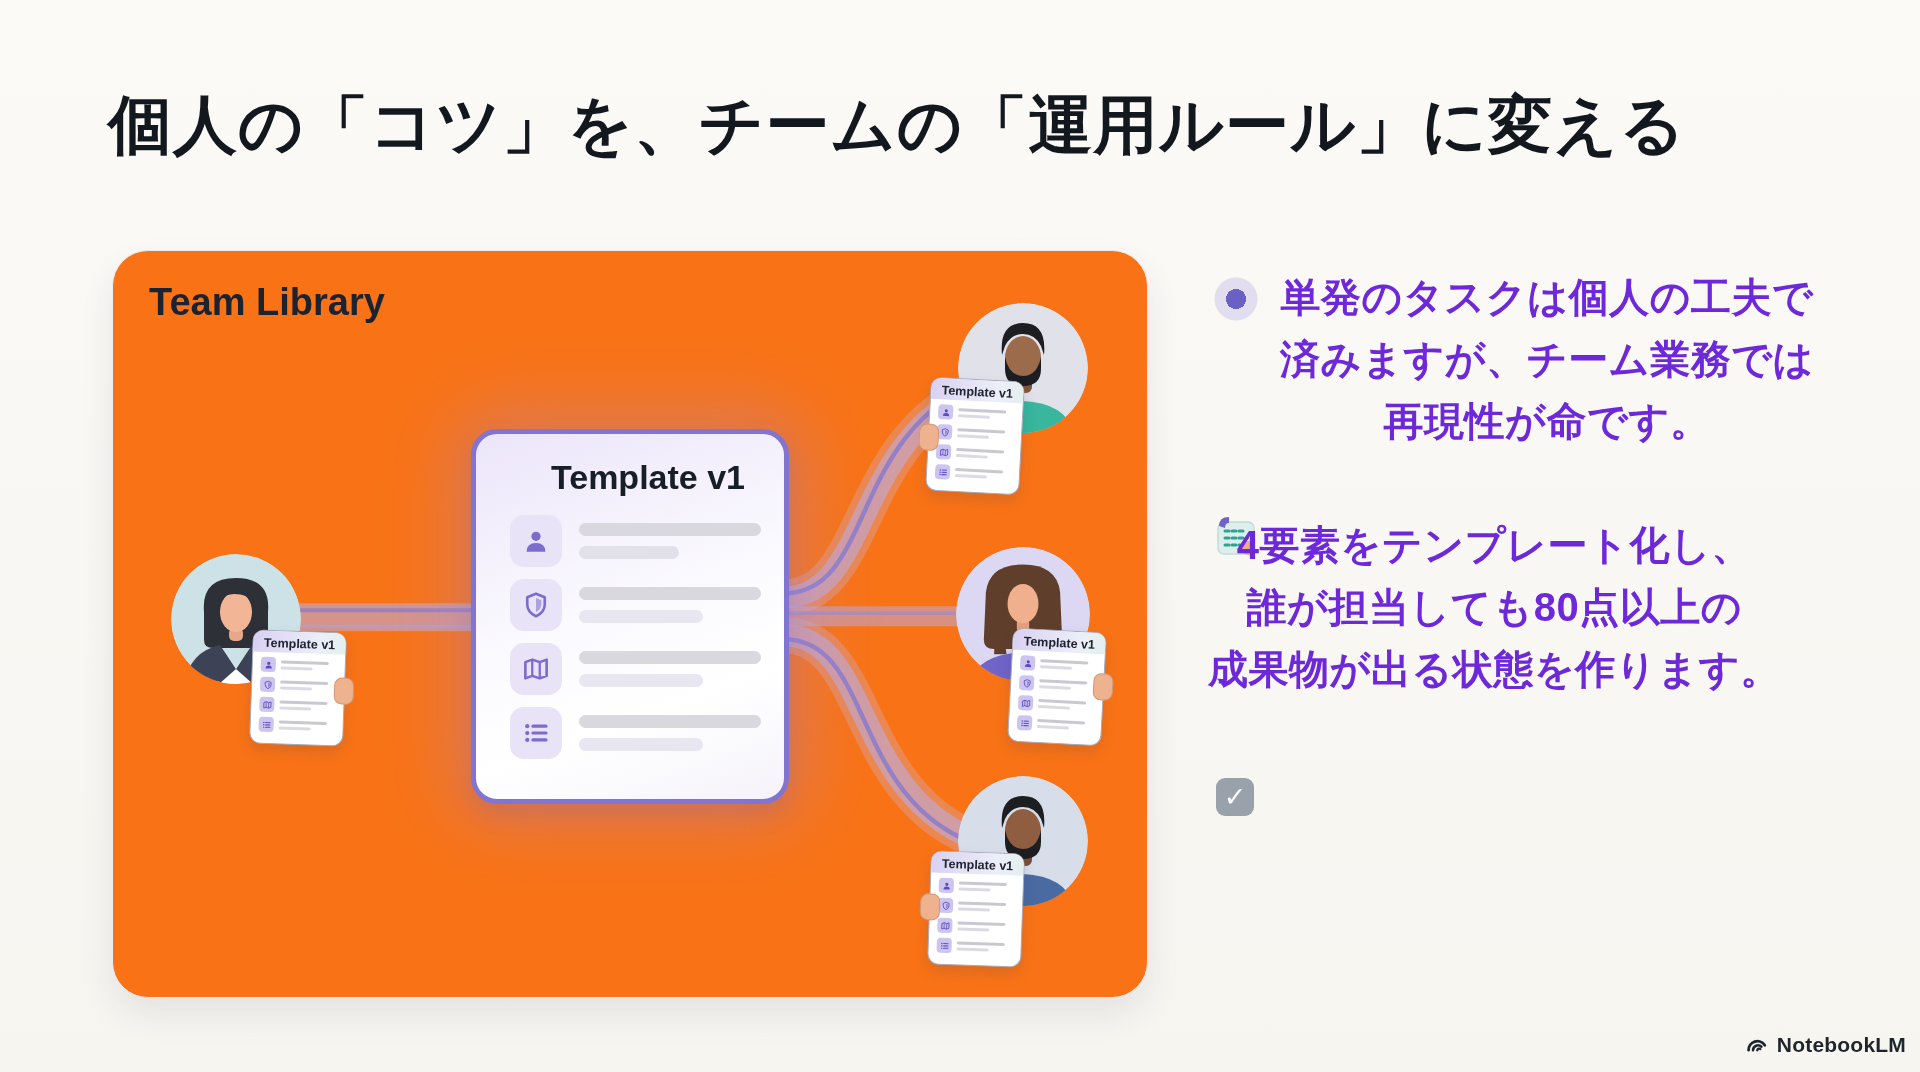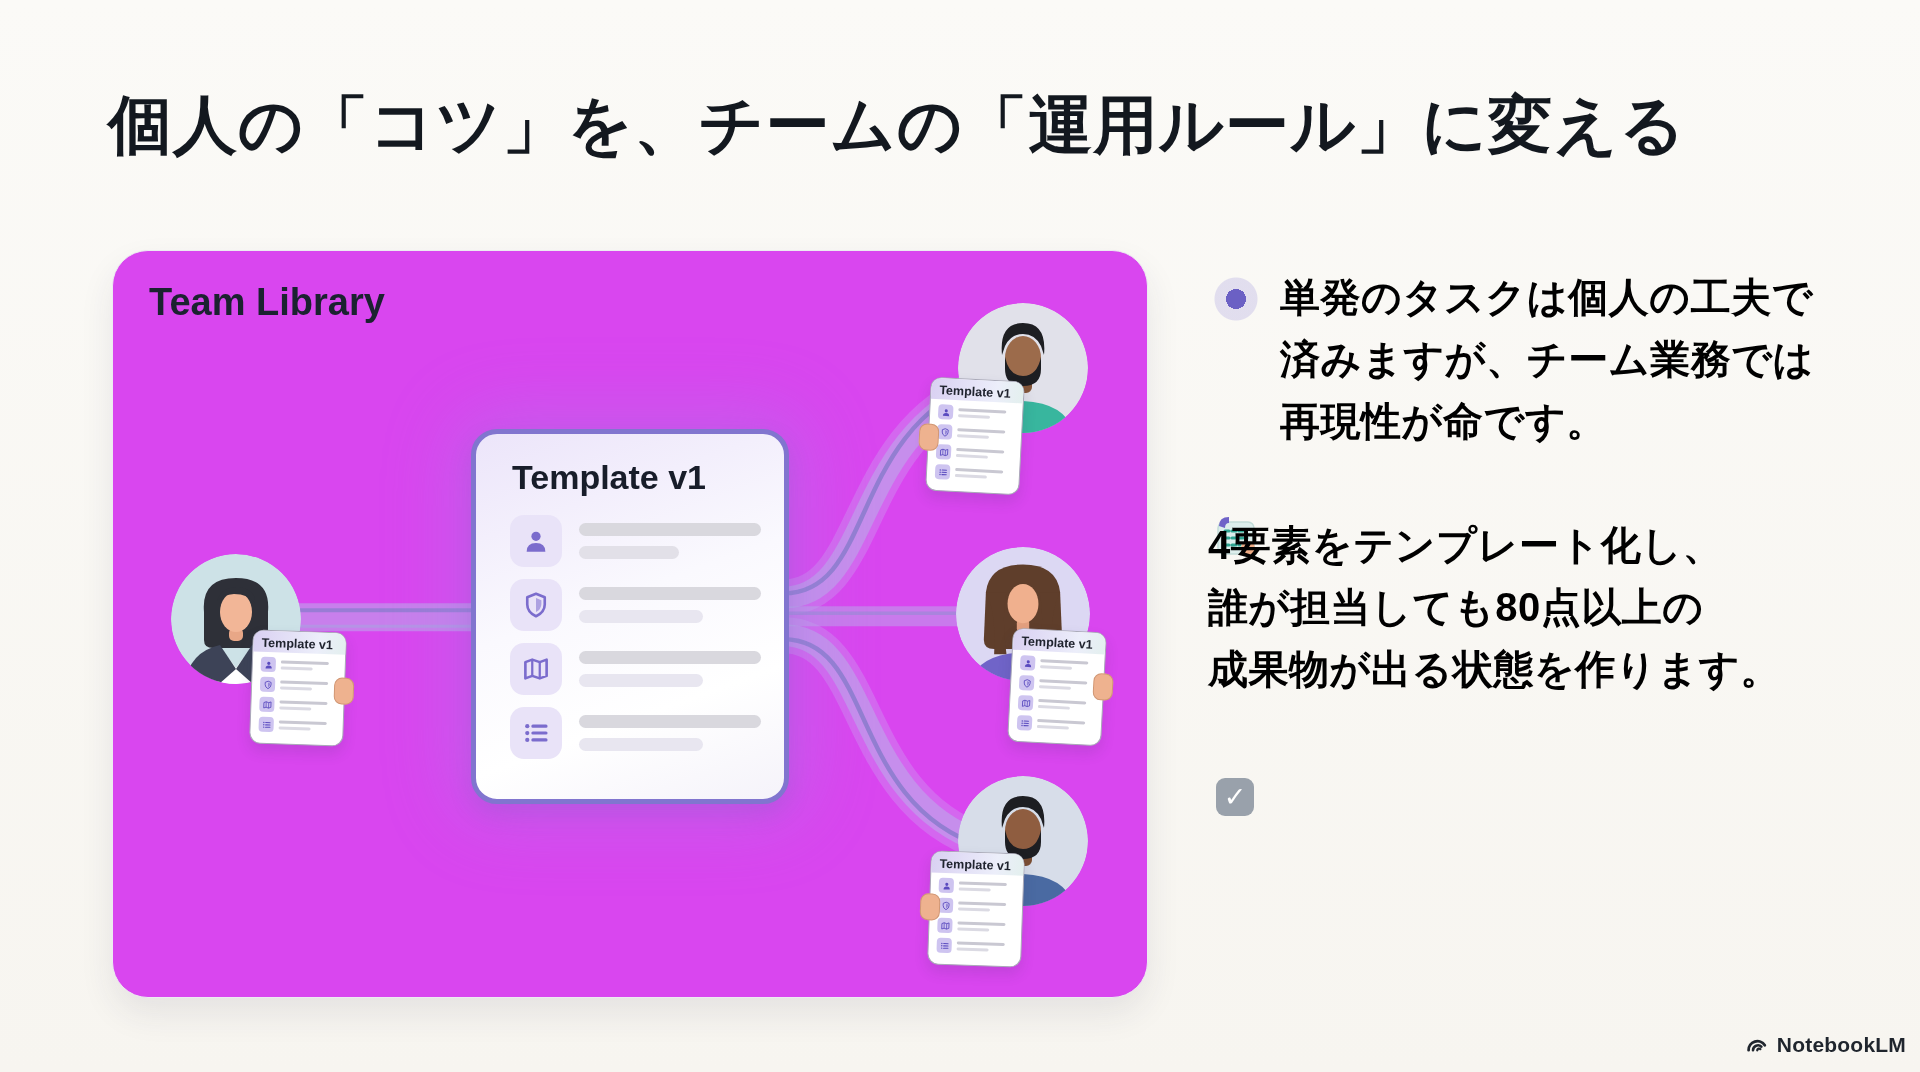--- a/index.html
+++ b/index.html
@@ -2,33 +2,33 @@
 <html><head>
 <meta charset="utf-8">
 <style>
   * { margin:0; padding:0; box-sizing:border-box; }
   html,body { width:1920px; height:1072px; }
   body {
     font-family:"Liberation Sans","DejaVu Sans",sans-serif;
     background:linear-gradient(180deg,#fbfaf7 0%,#f7f5f0 100%);
     overflow:hidden; position:relative;
   }
-  .stage { position:absolute; inset:0; }
+  .stage { position:absolute; inset:0;text-align:center; }
 
   
   .slide-title {
     position:absolute; left:108px; top:82px;
     font-size:64px; font-weight:800; letter-spacing:1px;
     color:#13181f;
   }
 
   
   .panel {
     position:absolute; left:112px; top:250px; width:1036px; height:748px;
-    background:#d946ef; border:1px solid #ececf1; border-radius:36px;
+    background:#f97316; border:1px solid #ececf1; border-radius:36px;
     box-shadow:0 16px 34px rgba(40,40,80,.09);
   }
   .panel-title {
     position:absolute; left:36px; top:30px; z-index:6;
     font-size:38px; font-weight:800; color:#1b2230;
   }
   .ribbons { position:absolute; inset:0; z-index:1; }
 
   
   .avatar { position:absolute; z-index:2; }
@@ -81,21 +81,21 @@
   .mb.mb1 { width:48px; background:#c9c8d2; }
   .mb.mb2 { width:32px; background:#dbdae3; }
   .hand {
     position:absolute; width:20px; height:27px; border-radius:8px;
     background:#eeb28f; box-shadow:inset 0 0 0 1px rgba(120,70,40,.25); z-index:5;
   }
 
   
   .bullet-text {
     position:absolute; font-size:40px; font-weight:800; line-height:62px;
-    color:#000000; white-space:pre-line; letter-spacing:.5px;
+    color:#6d28d9; white-space:pre-line; letter-spacing:.5px;
   }
   .dot-icon {
     position:absolute; left:1213px; top:276px; width:46px; height:46px;
     background:radial-gradient(circle at center,#6b60c4 0 10px,rgba(152,142,218,.25) 10px 21px,rgba(152,142,218,0) 22px);
     border-radius:50%;
   }
   .doc-icon { position:absolute; left:1212px; top:514px; }
   .check-icon {
     position:absolute; left:1216px; top:778px; width:38px; height:38px;
     background:#99a1ab; border-radius:9px; color:#fff;

